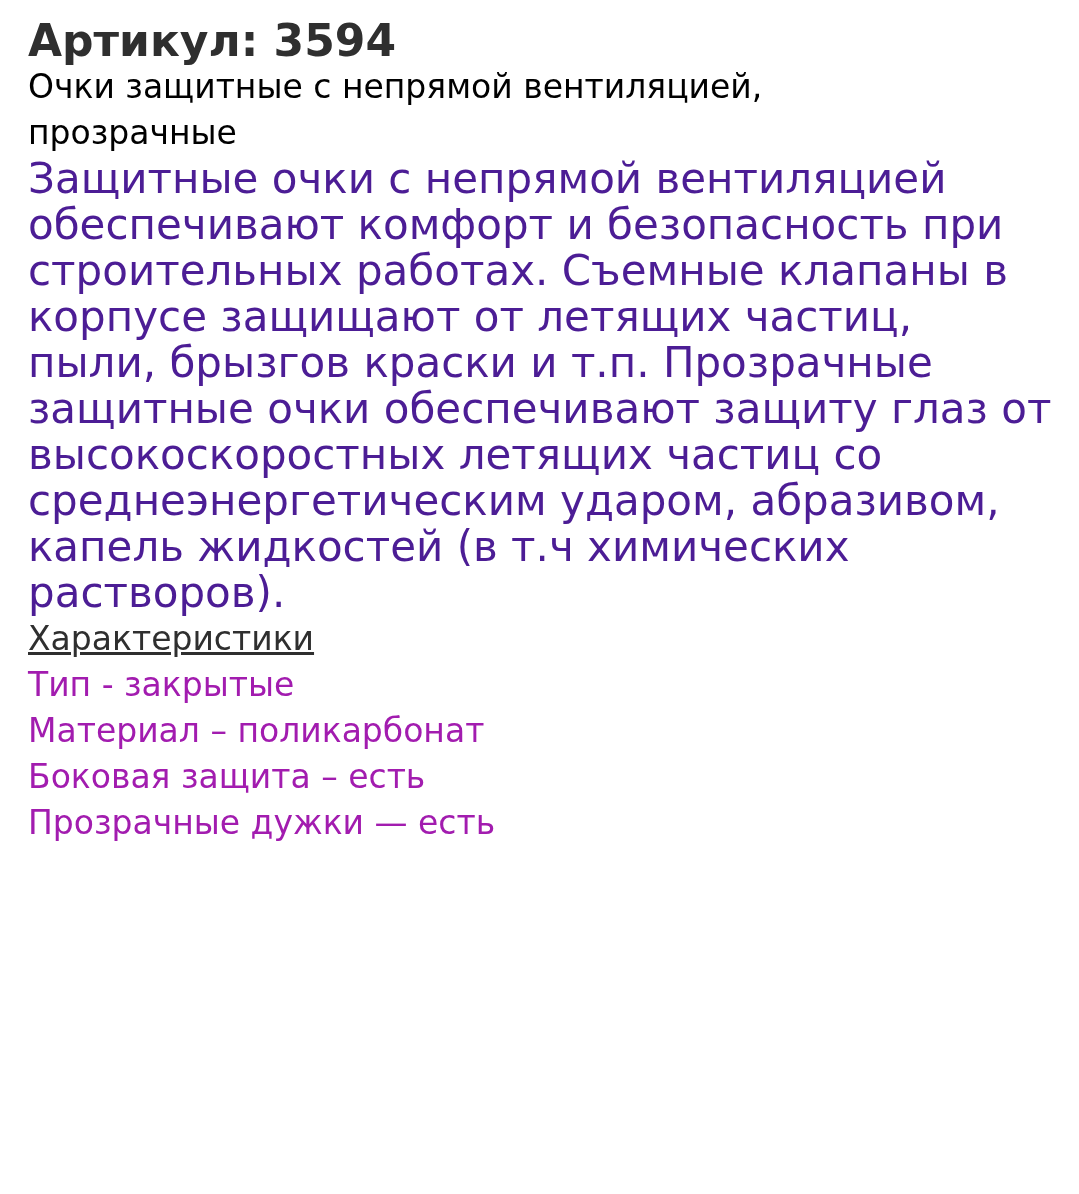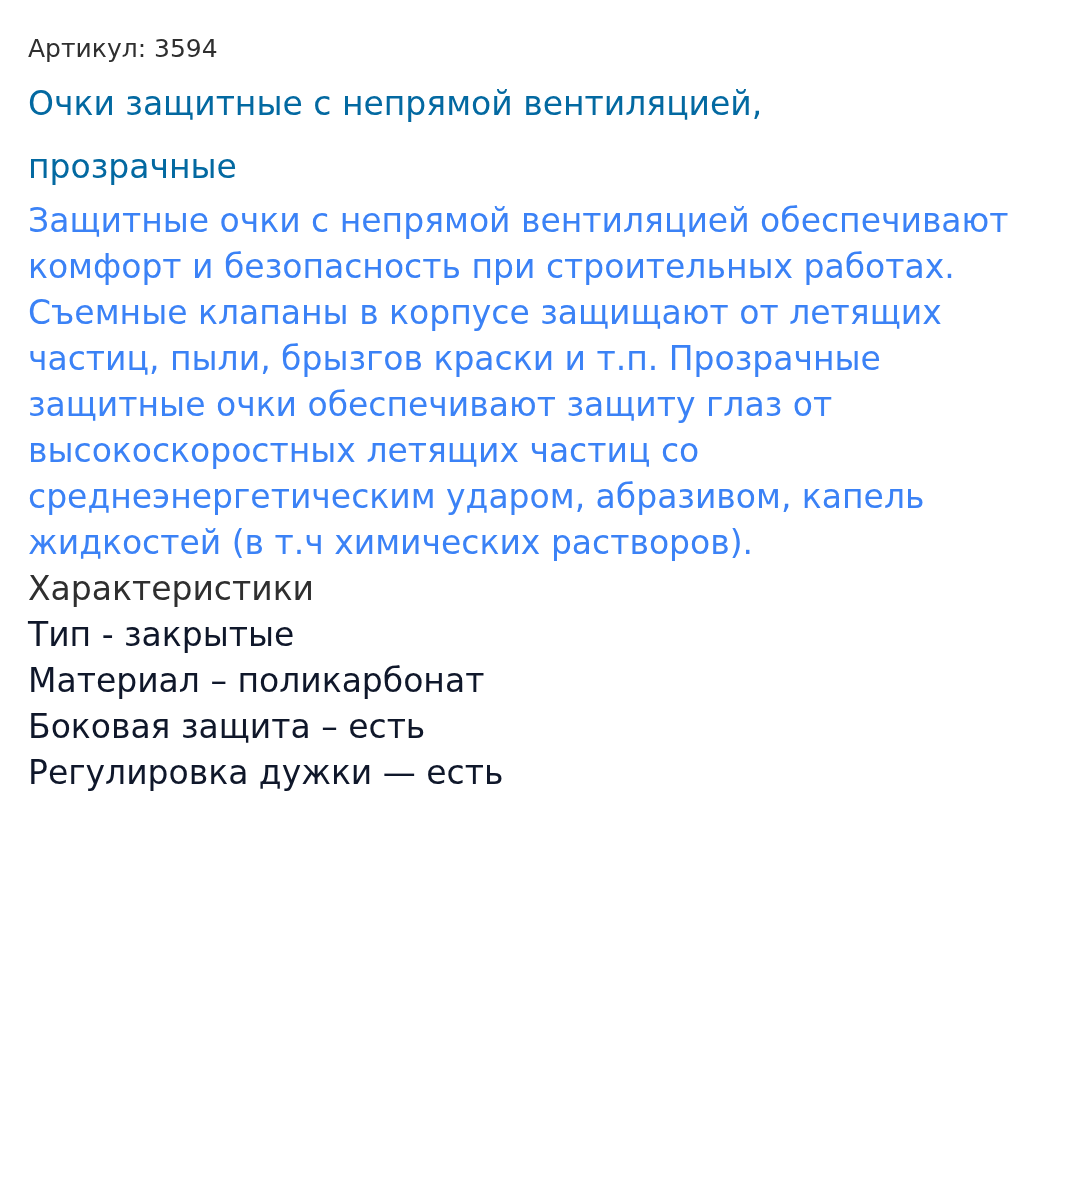--- a/index.html
+++ b/index.html
@@ -15,67 +15,67 @@
     overflow: hidden;
   }
   .page {
     box-sizing: border-box;
     width: 1079px;
     height: 1194px;
     padding: 18px 26px 0 28px;
     background: #ffffff;
   }
   .line {
-    font-size: 25px;
+    font-size: 44px;
     line-height: 46px;
-    font-weight: 400;
+    font-weight: 700;
     color: #2f2f2f;
     letter-spacing: 0px;
     white-space: pre-wrap;
     word-wrap: break-word;
-    margin-top: 8px;
   }
   .para {
-    font-size: 33px;
+    font-size: 42px;
     line-height: 46px;
-    color: #3b82f6;
+    color: #4c1d95;
     white-space: pre-wrap;
     word-wrap: break-word;
     max-width: 1030px;
   }
   .title {
     font-size: 33px;
-    line-height: 63px;
-    color: #0369a1;
+    line-height: 46px;
+    color: #000000;
     max-width: 880px;
     white-space: pre-wrap;
   }
   .specs-heading {
     font-size: 33px;
     line-height: 46px;
     color: #2f2f2f;
+    text-decoration: underline;
   }
   .spec-item {
     font-size: 33px;
     line-height: 46px;
-    color: #0f172a;
+    color: #a21caf;
   }
 </style>
 </head>
 <body>
 
 <div class="page">
 
   <div class="line">Артикул: 3594</div>
 
   <div class="title">Очки защитные с непрямой вентиляцией, прозрачные</div>
 
   <div class="para">Защитные очки с непрямой вентиляцией обеспечивают комфорт и безопасность при строительных работах. Съемные клапаны в корпусе защищают от летящих частиц, пыли, брызгов краски и т.п. Прозрачные защитные очки обеспечивают защиту глаз от высокоскоростных летящих частиц со среднеэнергетическим ударом, абразивом, капель жидкостей (в т.ч химических растворов).</div>
 
 
   <div class="specs-heading">Характеристики</div>
 
   <div class="spec-item">Тип - закрытые</div>
   <div class="spec-item">Материал – поликарбонат</div>
   <div class="spec-item">Боковая защита – есть</div>
-  <div class="spec-item">Регулировка дужки — есть</div>
+  <div class="spec-item">Прозрачные дужки — есть</div>
 
 </div>
 
 </body></html>

